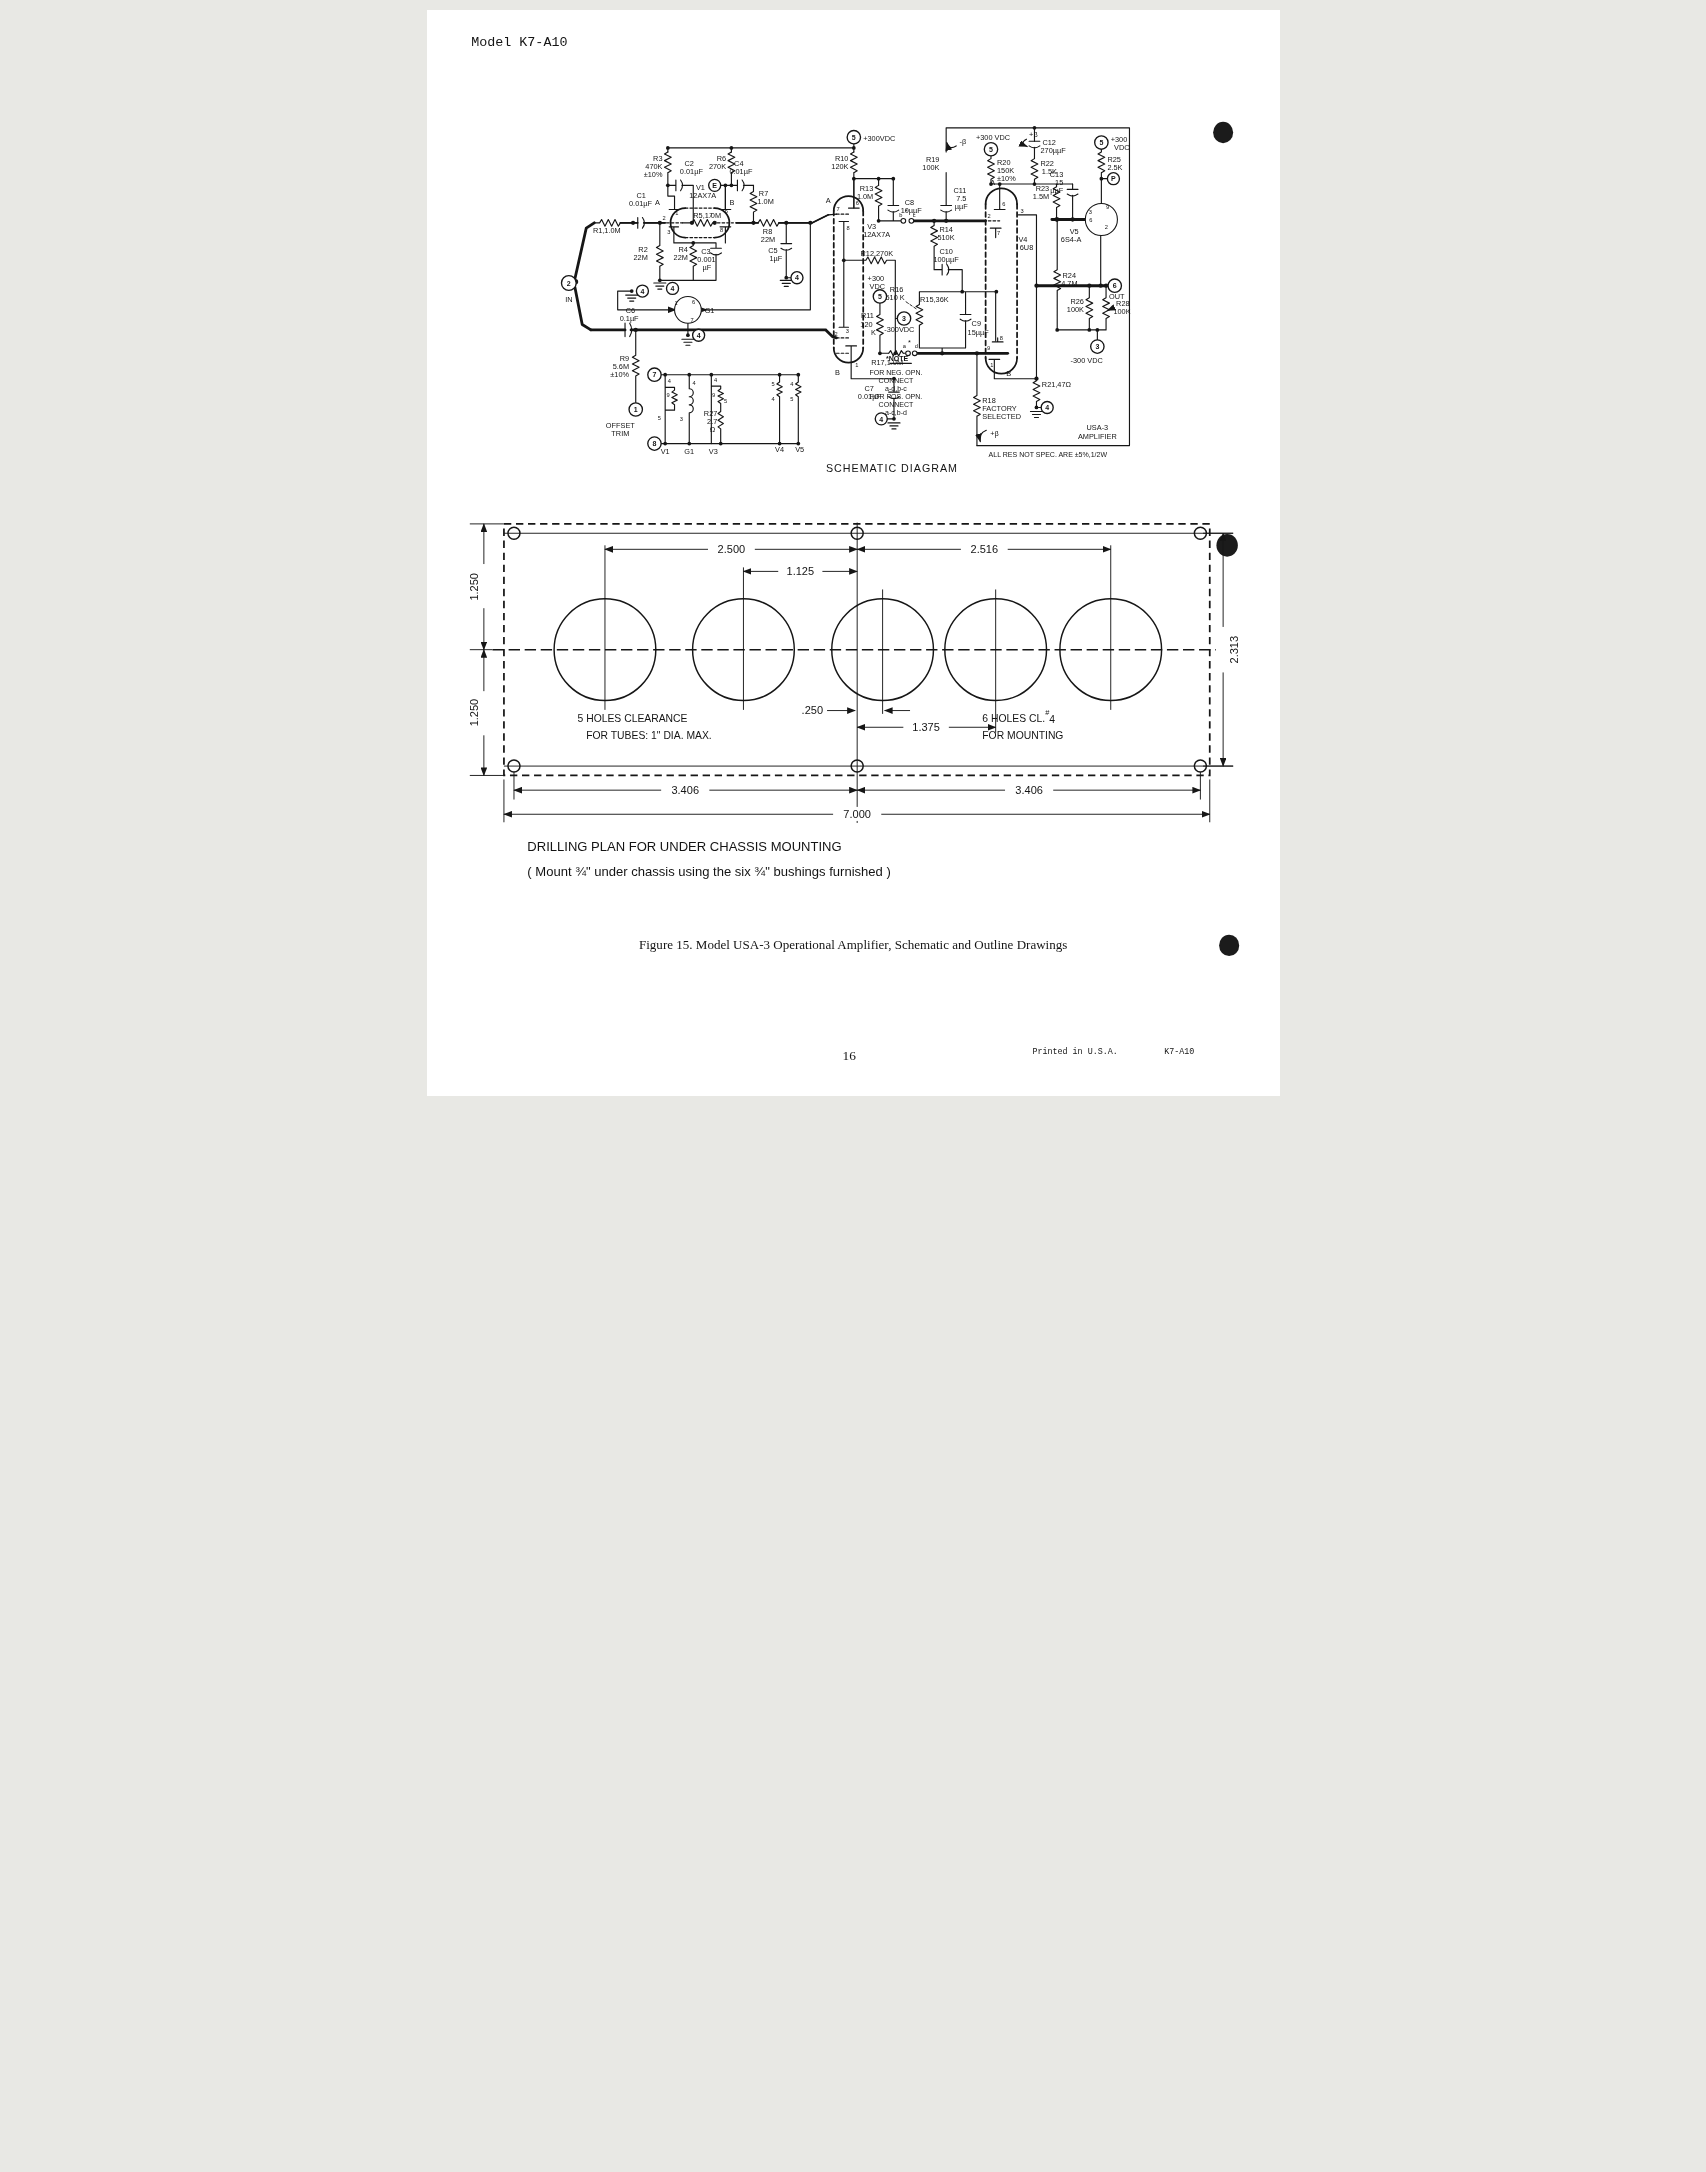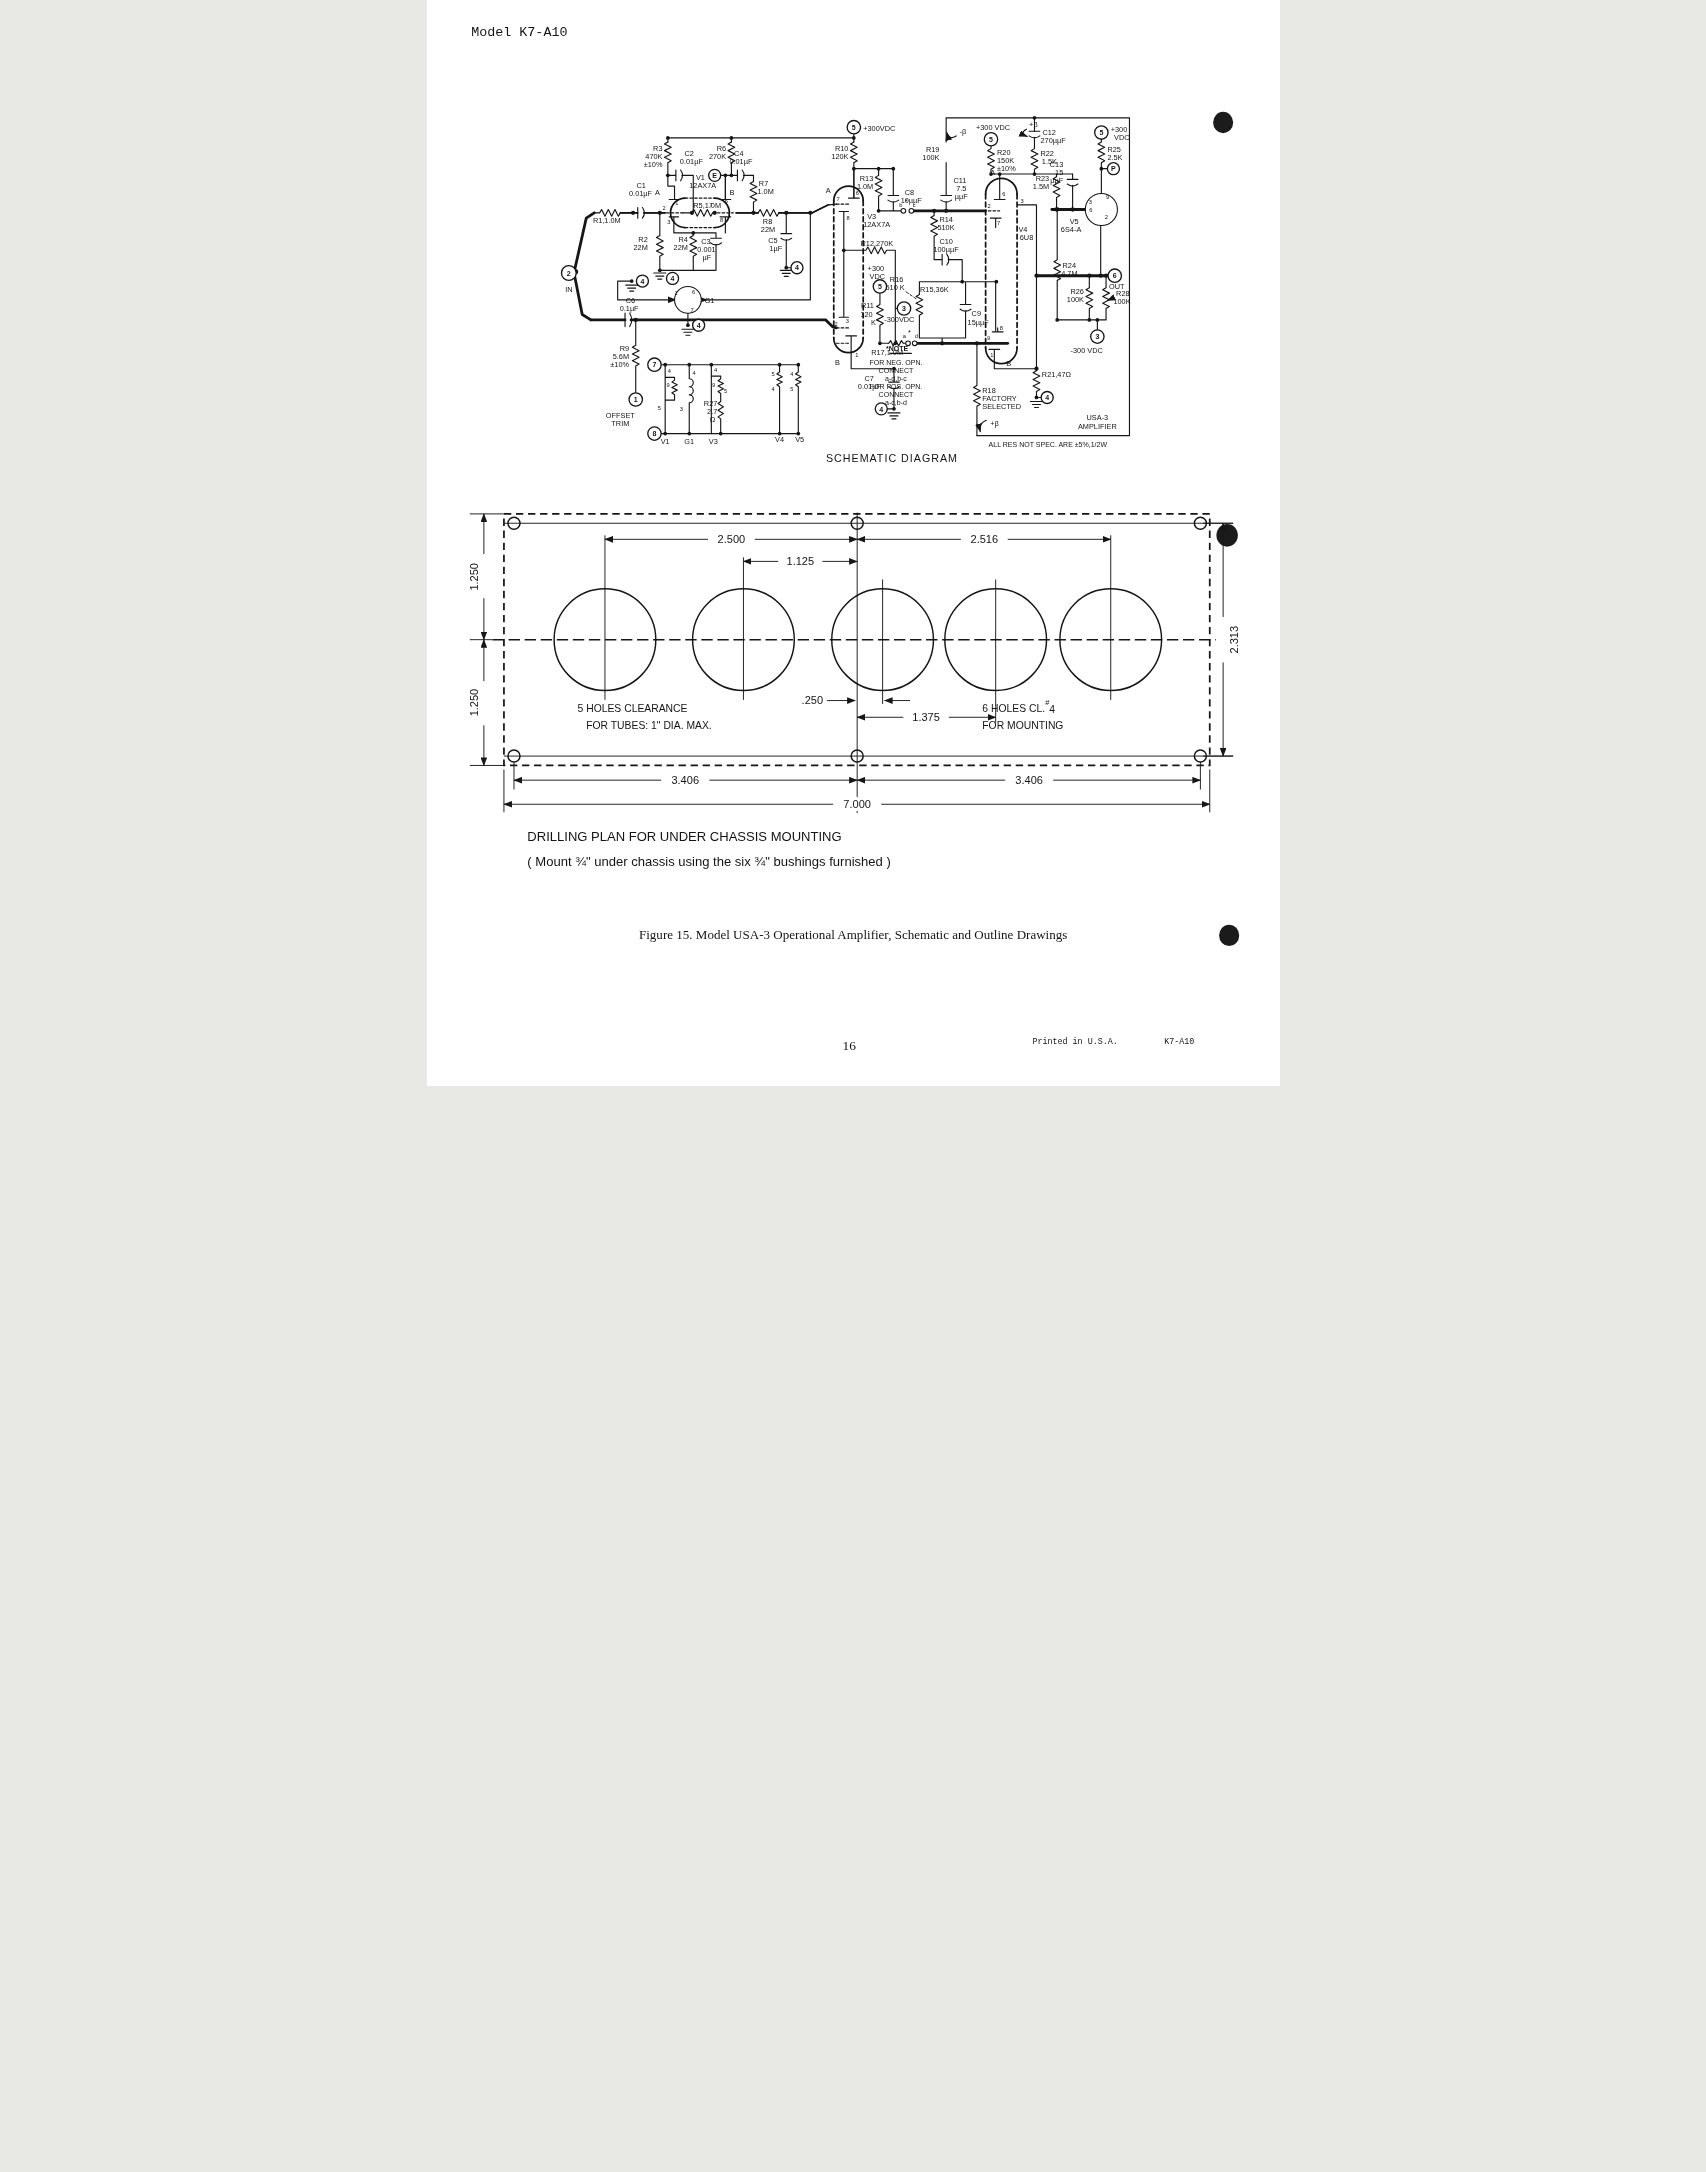--- a/index.html
+++ b/index.html
@@ -1,16 +1,16 @@
 <!DOCTYPE html>
 <html style="font-size:10.7px"><head>
 <meta charset="utf-8">
 <style>
   html,body{margin:0;padding:0;background:#e8e8e4;}
-  .page{width:853px;height:1086px;background:#ffffff;position:relative;margin:0 auto;}
+  .page{width:853px;height:1086px;background:#ffffff;position:relative;margin:10px auto;}
   svg{display:block;}
   
   .w{fill:none;stroke:#161616;stroke-width:1.7;stroke-linecap:round;stroke-linejoin:round;}
   .wt{stroke-width:4.2;}
   .wm{stroke-width:2.6;}
   .env{stroke-dasharray:7 5;stroke-width:2.6;}
   .gd{stroke-dasharray:4 3;}
   .ldr{stroke-dasharray:4 3;stroke-width:1.4;}
   .dot{fill:#161616;stroke:none;}
   .oc{fill:#fff;stroke:#161616;stroke-width:1.6;}

